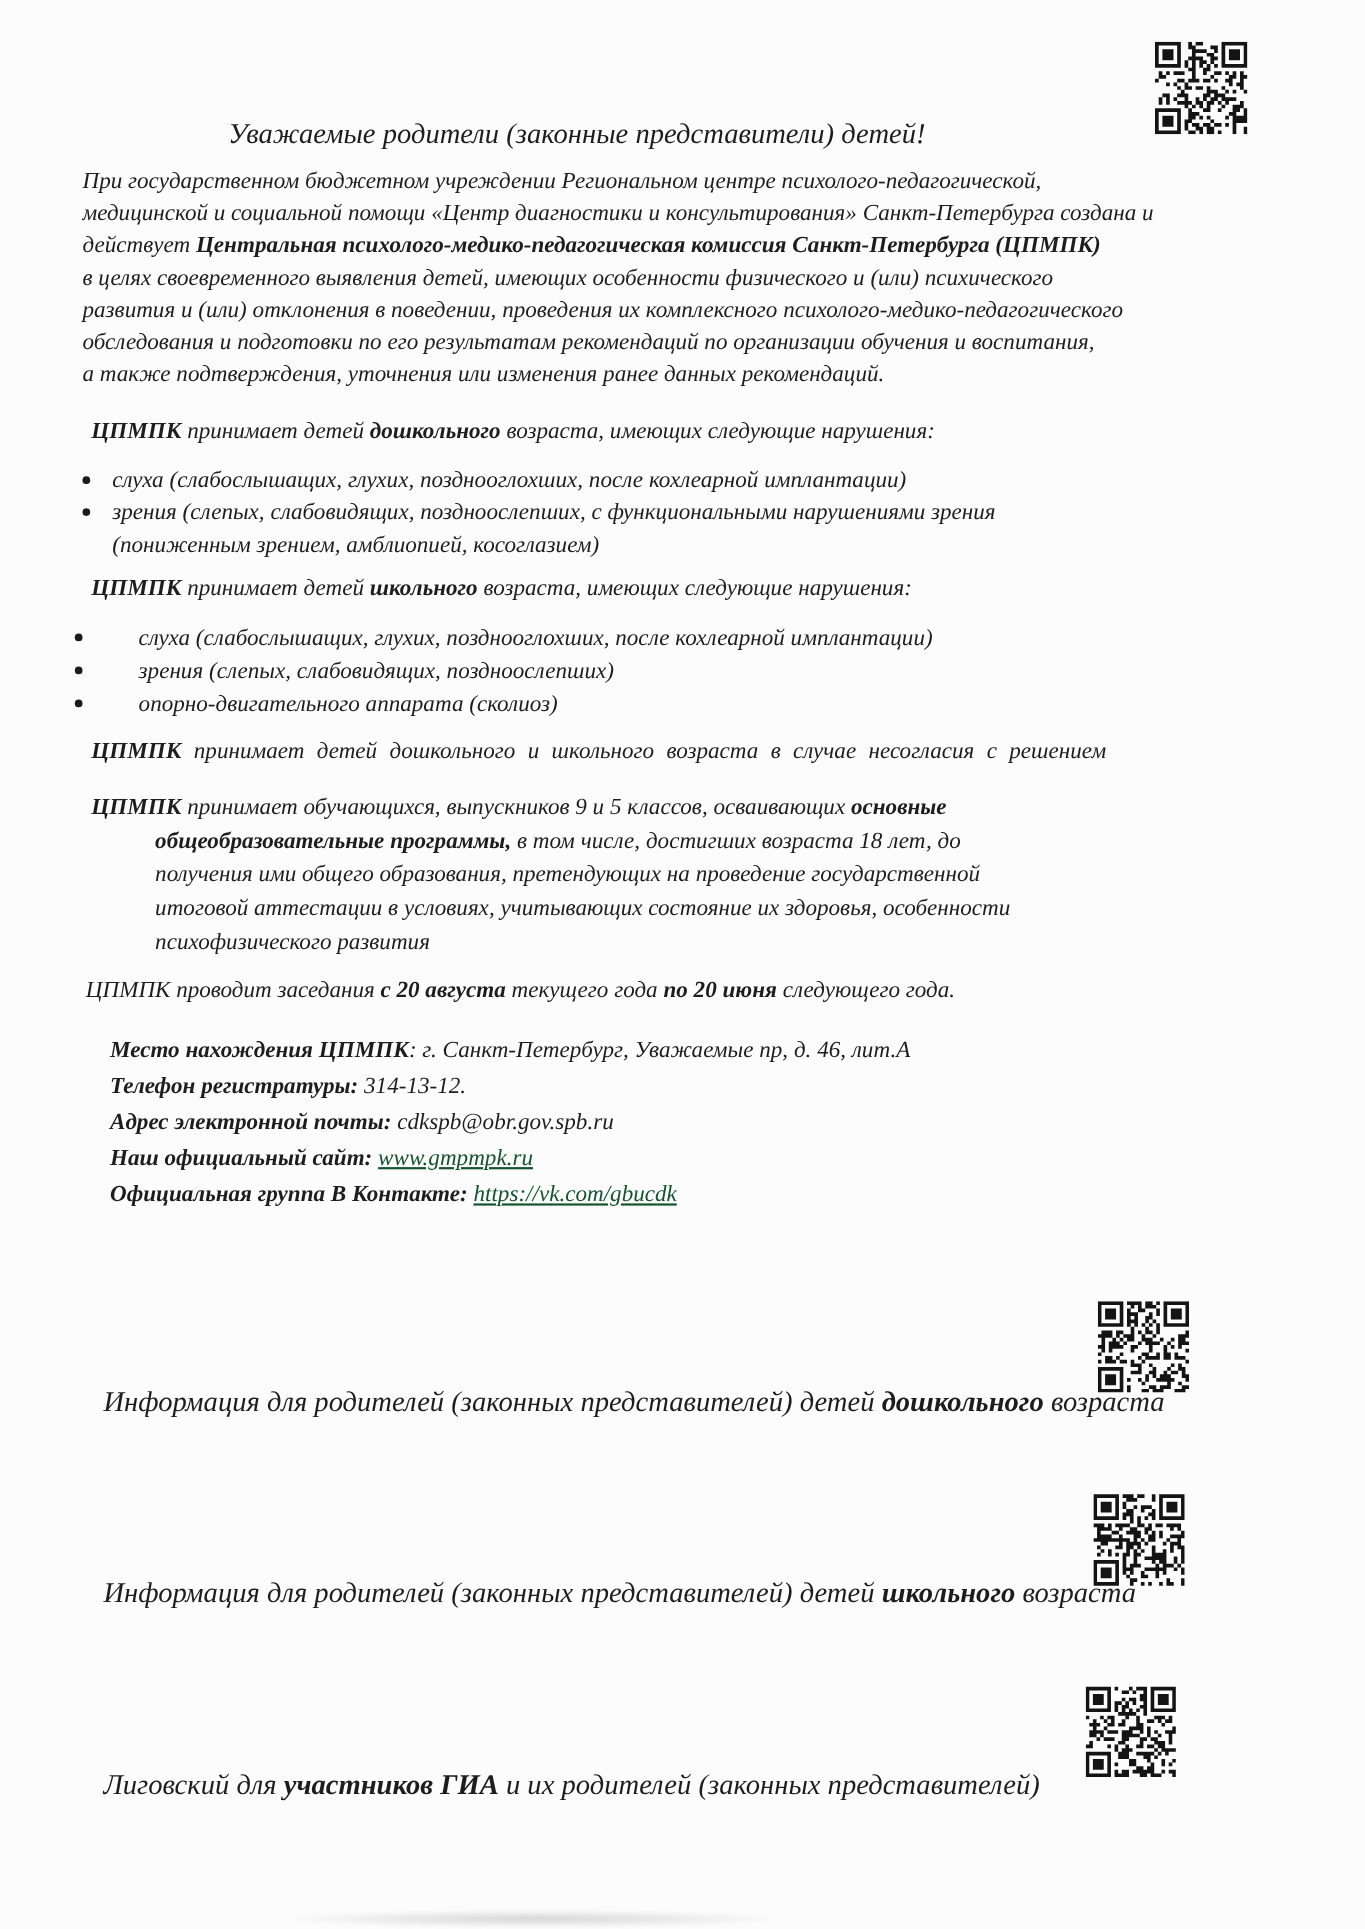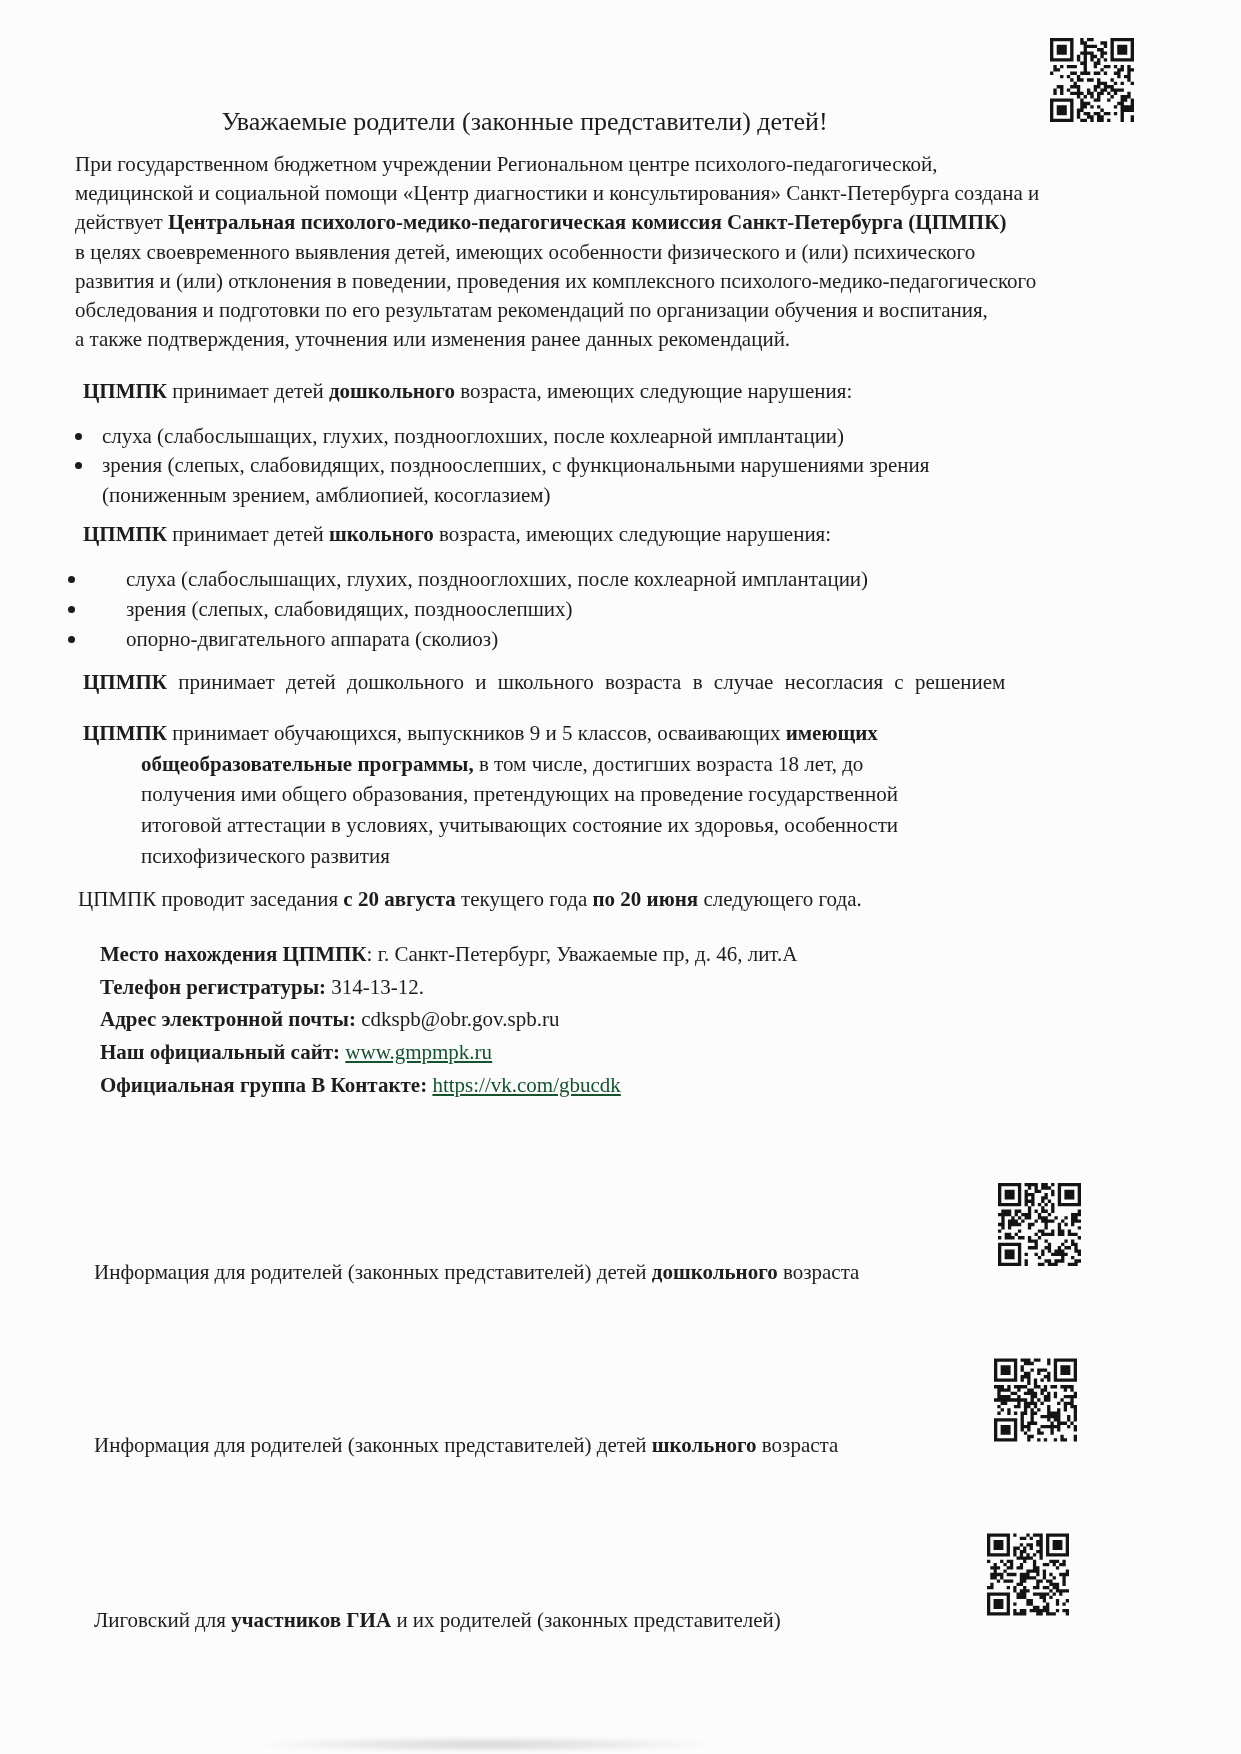--- a/index.html
+++ b/index.html
@@ -3,21 +3,21 @@
 <meta charset="utf-8">
 <style>
   * { margin:0; padding:0; box-sizing:border-box; }
   html,body { width:1241px; height:1754px; }
   body {
     font-family:"Liberation Serif","DejaVu Serif",serif;
     background:#ffffff;
   }
   .page {
     position:relative; width:1241px; height:1754px;
-    background:#fcfcfc; color:#1d1d1d; overflow:hidden;
+    background:#fcfcfc; color:#1d1d1d; overflow:hidden;font-style:italic;
   }
   .col { position:absolute; left:75px; top:106px; width:975px; font-size:21px; }
   .title {
     font-size:26px; line-height:32px; text-align:center;
     position:relative; left:-38px; white-space:nowrap;
   }
   .ln { line-height:29.2px; white-space:nowrap; }
   .intro { margin-top:12px; }
   .h { margin-top:23px; margin-left:8px; line-height:29px; white-space:nowrap; }
   .h2 { margin-top:10px; }
@@ -42,21 +42,21 @@
   .contacts { margin-top:24px; margin-left:25px; }
   .contacts .ln { line-height:32.6px; }
   b { font-weight:700; }
   .lnk { color:#14532d; text-decoration:underline; cursor:pointer; }
   .qr { position:absolute; }
   .qr-main      { left:1050px; top:38px;   width:84px; height:84px; }
   .qr-preschool { left:998px;  top:1183px; width:83px; height:83px; }
   .qr-school    { left:994px;  top:1358px; width:83px; height:84px; }
   .qr-gia       { left:987px;  top:1531px; width:82px; height:87px; }
   .cap {
-    position:absolute; left:94px; font-size:21px; white-space:nowrap; color:#1d1d1d;
+    position:absolute; left:94px; font-size:26px; white-space:nowrap; color:#1d1d1d;
   }
   .cap1 { top:1260px; } .cap2 { top:1433px; } .cap3 { top:1608px; }
   .smudge {
     position:absolute; left:255px; top:1737px; width:460px; height:15px;
     background:radial-gradient(ellipse at center, rgba(170,170,170,.5), rgba(255,255,255,0) 72%);
     filter:blur(2px);
   }
 </style>
 </head>
 <body>
@@ -94,21 +94,21 @@
       <li>слуха (слабослышащих, глухих, позднооглохших, после кохлеарной имплантации)</li>
       <li>зрения (слепых, слабовидящих, поздноослепших)</li>
       <li>опорно-двигательного аппарата (сколиоз)</li>
     </ul>
 
     <div class="para p3">
       <div class="ln first"><b>ЦПМПК</b><span> принимает детей дошкольного и школьного возраста в случае несогласия с решением</span></div>
     </div>
 
     <div class="para p4">
-      <div class="ln"><b>ЦПМПК</b><span> принимает обучающихся, выпускников 9 и 5 классов, осваивающих </span><b>имеющих</b></div>
+      <div class="ln"><b>ЦПМПК</b><span> принимает обучающихся, выпускников 9 и 5 классов, осваивающих </span><b>основные</b></div>
       <div class="ln indent"><b>общеобразовательные программы,</b><span> в том числе, достигших возраста 18 лет, до</span></div>
       <div class="ln indent">получения ими общего образования, претендующих на проведение государственной</div>
       <div class="ln indent">итоговой аттестации в условиях, учитывающих состояние их здоровья, особенности</div>
       <div class="ln indent">психофизического развития</div>
     </div>
 
     <div class="schedule"><span>ЦПМПК проводит заседания </span><b>с 20 августа</b><span> текущего года </span><b>по 20 июня</b><span> следующего года.</span></div>
 
     <div class="contacts">
       <div class="ln"><b>Место нахождения ЦПМПК</b><span>: г. Санкт-Петербург, Уважаемые пр, д. 46, лит.А</span></div>

